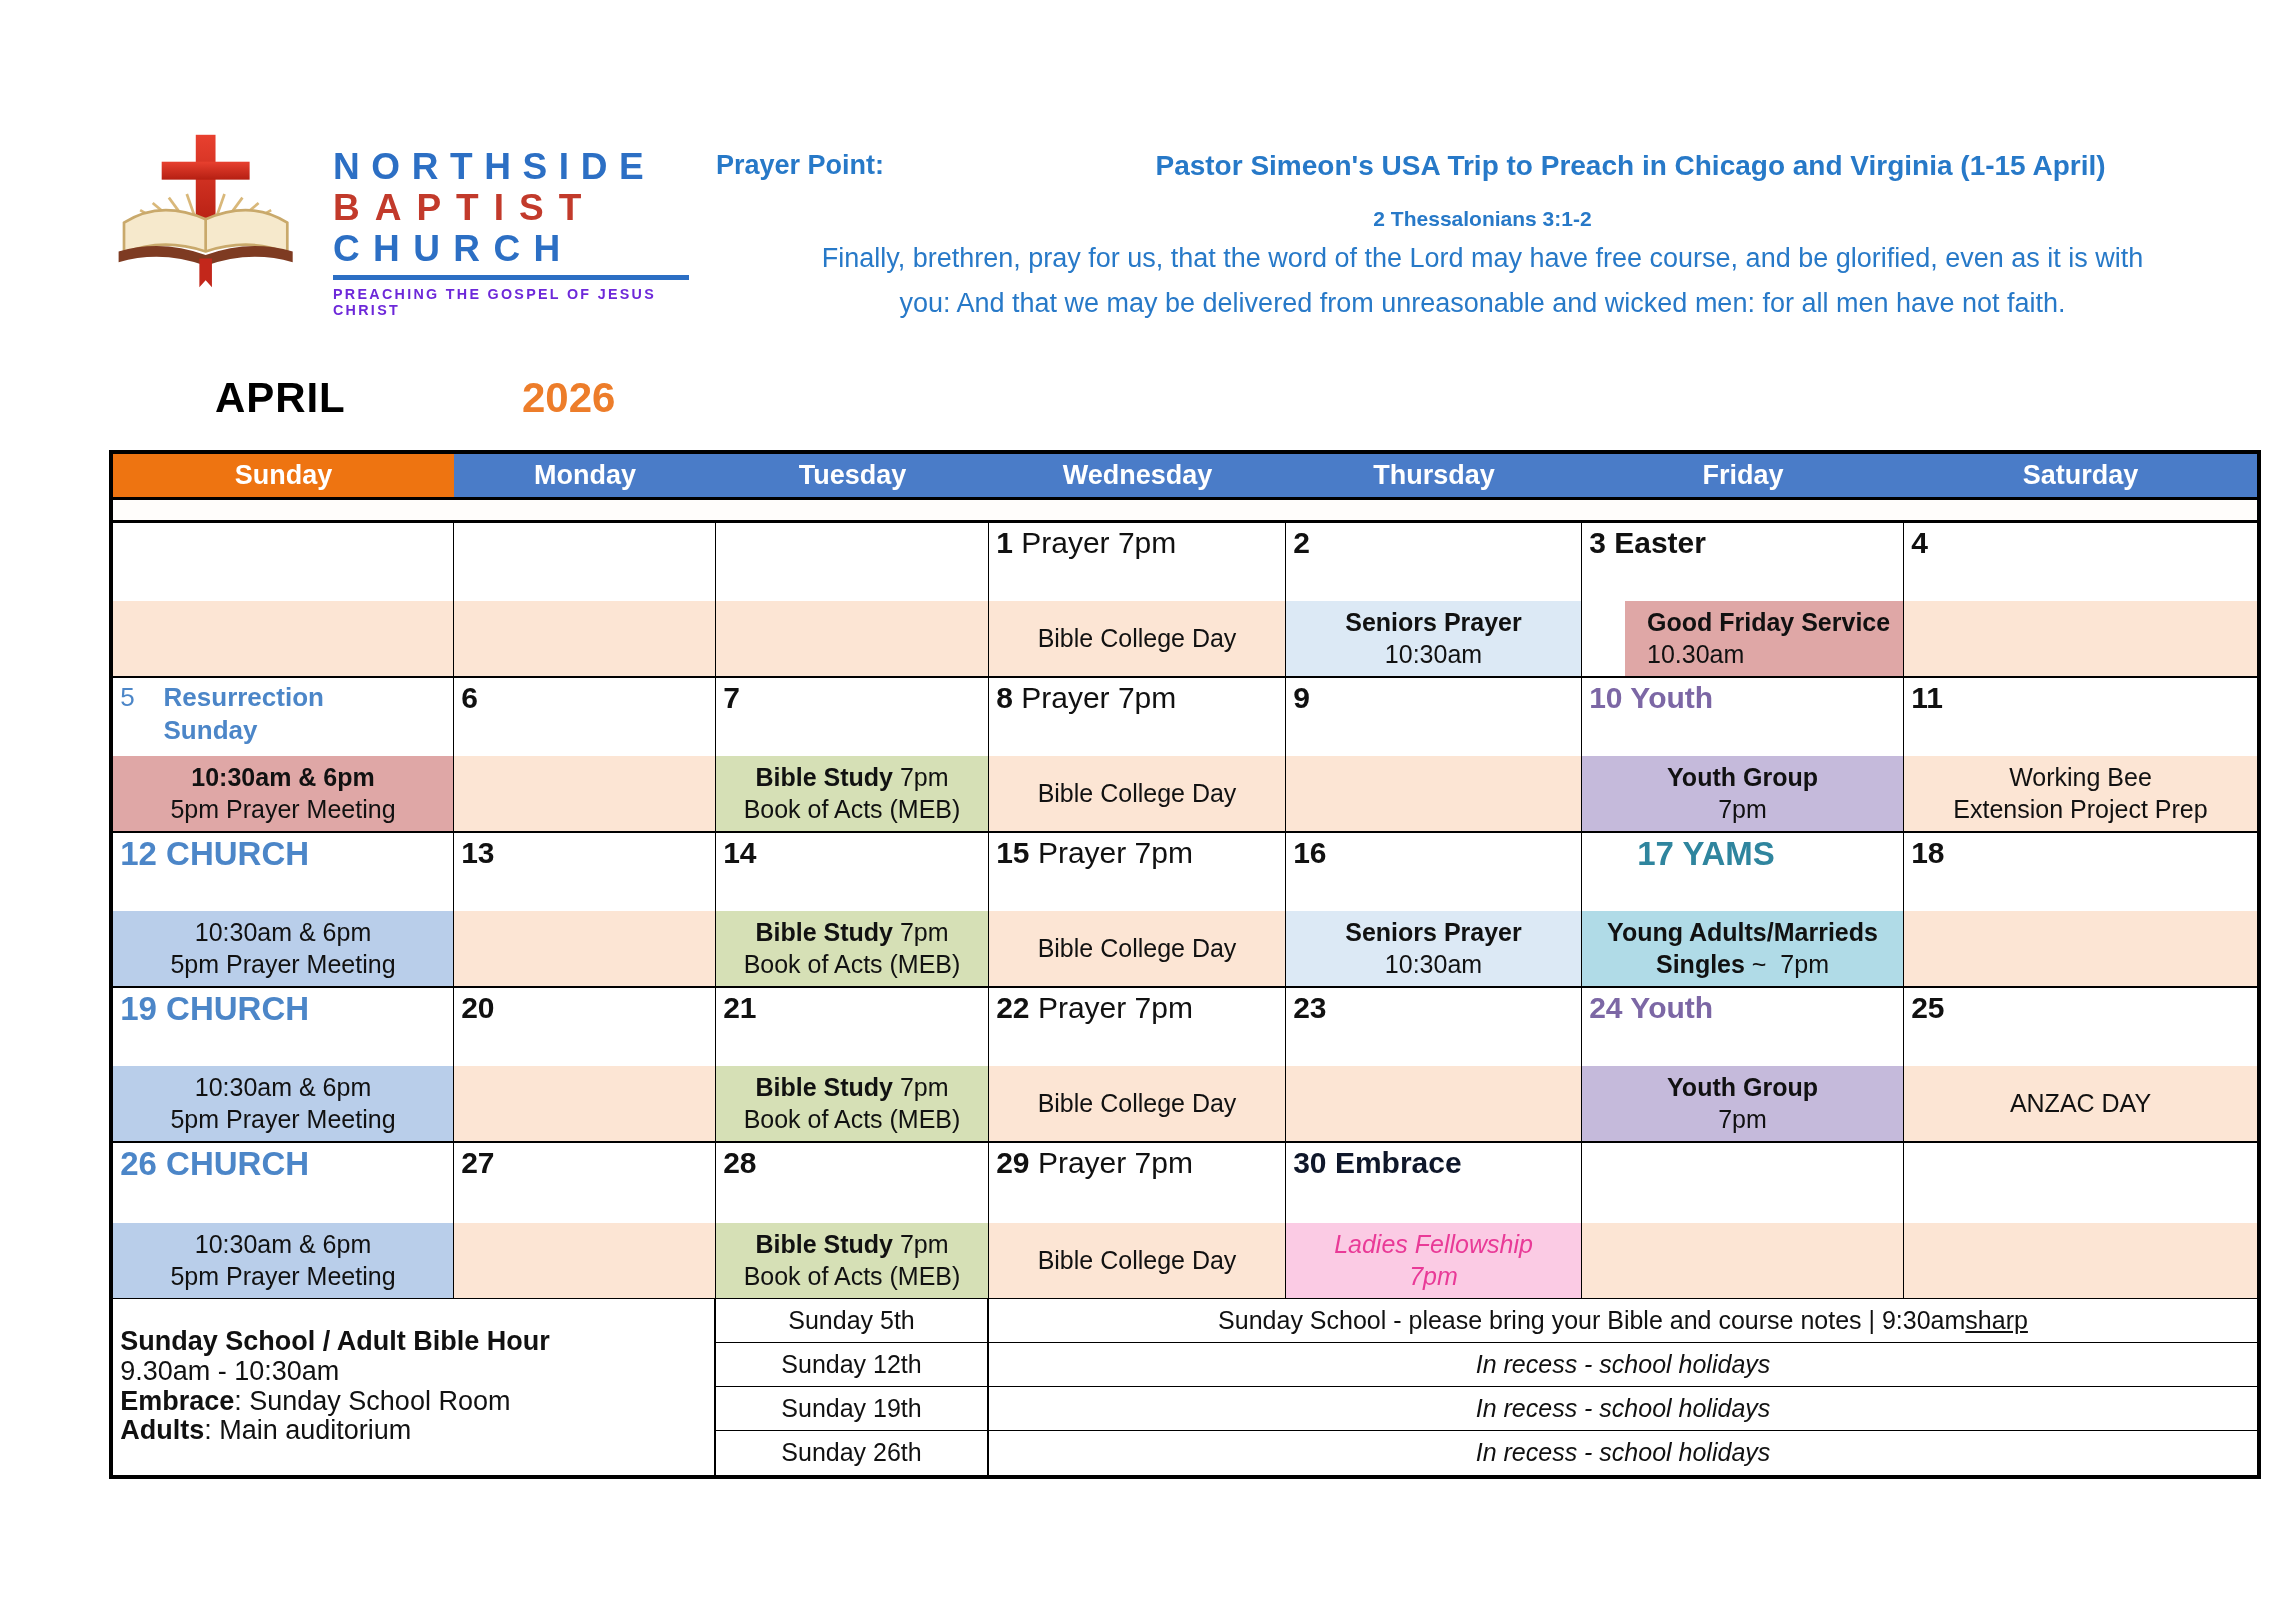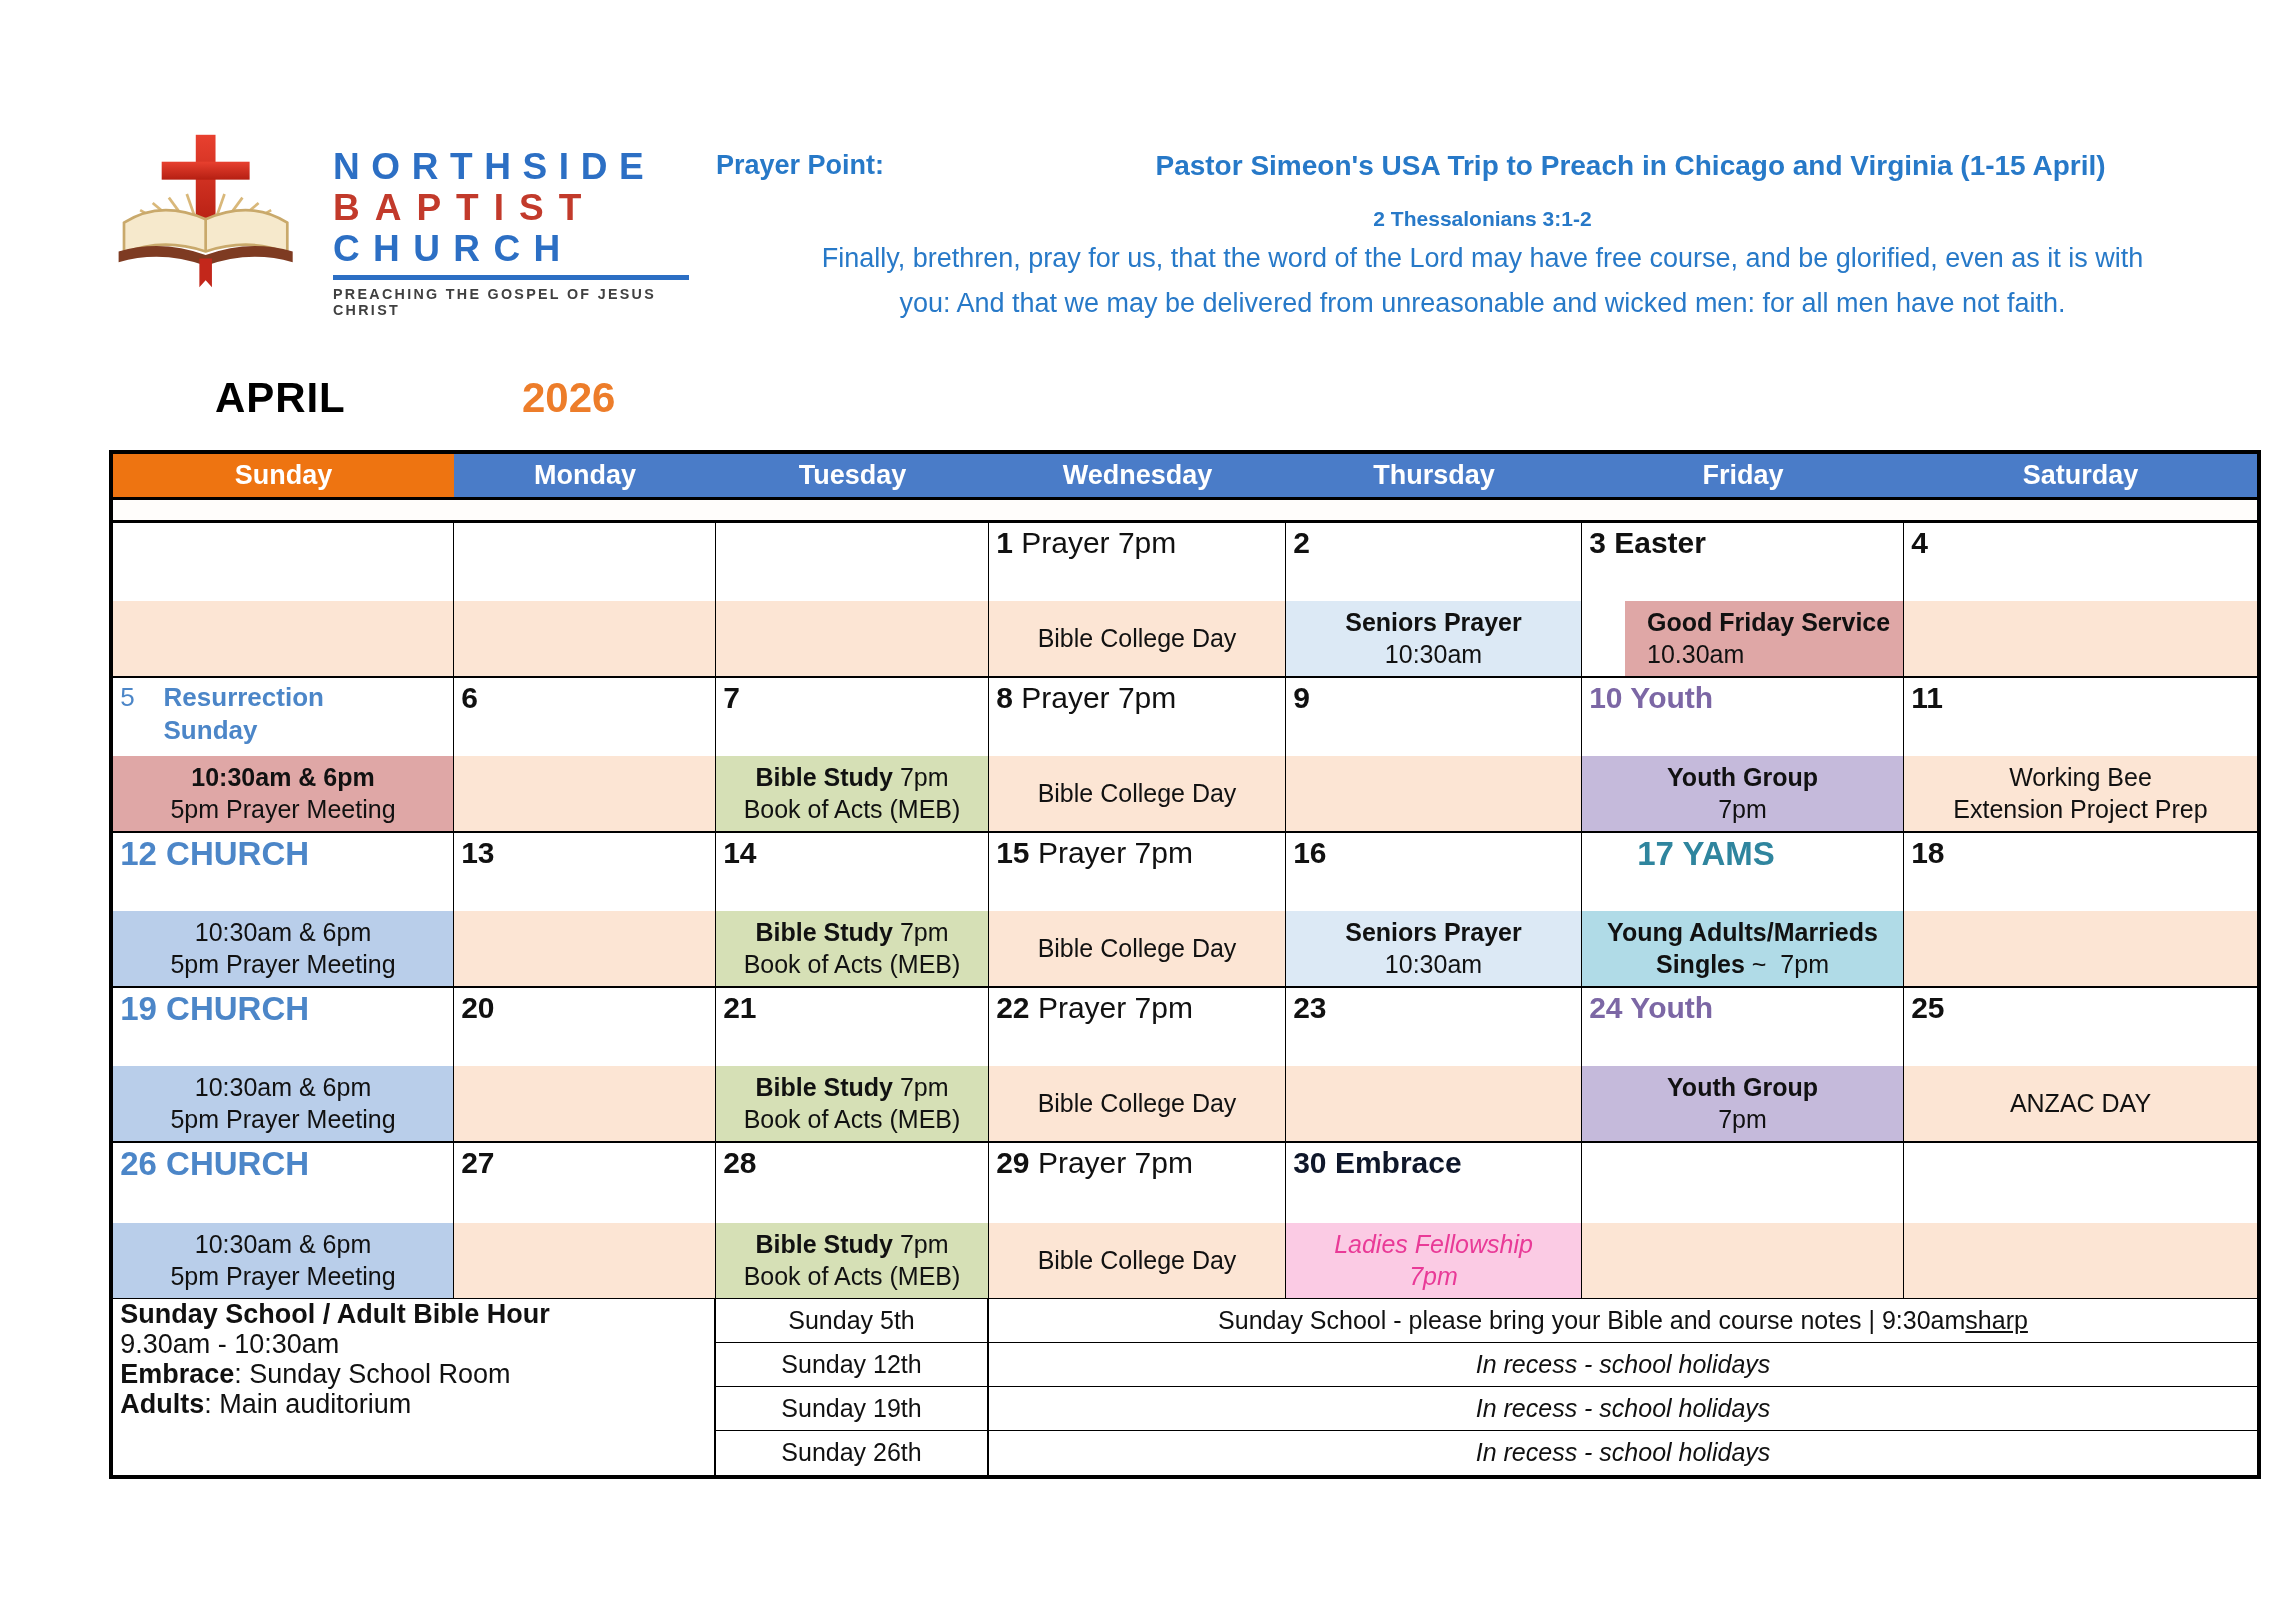--- a/index.html
+++ b/index.html
@@ -7,21 +7,21 @@
         font-family:"Liberation Sans","DejaVu Sans",sans-serif;color:#111;}
 
   
   .logo-wrap{position:absolute;left:106px;top:133px;width:591px;height:170px;display:flex;}
   .logo-art{width:202px;height:166px;flex:none;}
   .brand{margin-left:25px;padding-top:12.5px;}
   .brand .l1{font-size:37px;font-weight:700;letter-spacing:11.6px;color:#2C6FC4;line-height:1.12;}
   .brand .l2{font-size:37px;font-weight:700;letter-spacing:15px;color:#C23A2B;line-height:1.12;}
   .brand .l3{font-size:37px;font-weight:700;letter-spacing:13.4px;color:#2C6FC4;line-height:1.12;}
   .brand .rule{height:4.5px;background:#2C6FC4;margin:5.4px 0 6.3px 0;width:356px;}
-  .brand .tag{font-size:14.3px;font-weight:700;letter-spacing:2.3px;color:#404040;}
+  .brand .tag{font-size:14.3px;font-weight:700;letter-spacing:2.3px;color:#6d28d9;}
 
   .prayer{position:absolute;left:716px;top:150px;width:1533px;color:#2779C8;}
   .prow{display:flex;align-items:flex-start;}
   .plabel{width:296px;font-size:27px;font-weight:700;}
   .ptitle{flex:1;text-align:center;font-size:28px;font-weight:700;}
   .pref{text-align:center;font-size:21px;font-weight:700;margin-top:25px;}
   .pverse{text-align:center;font-size:27px;margin-top:9px;line-height:1.35;}
 
   .month-title{position:absolute;left:215px;top:374px;font-size:42px;font-weight:700;color:#000;letter-spacing:0.9px;}
   .year-title{position:absolute;left:522px;top:374px;font-size:42px;font-weight:700;color:#ED7D2A;}
@@ -61,21 +61,21 @@
   .bg-pinkband{background:#FBCBE4;}
   .bc-pink{color:#E93A97;}
 
   .rb{font-weight:700;}
   .ri{font-style:italic;}
   .ru{text-decoration:underline;}
 
   
   .footer{display:grid;grid-template-columns:603px 273px 1268px;grid-auto-rows:44px;border-top:0.9px solid #000;}
   .fleft{grid-column:1;grid-row:1 / 5;border-right:2.7px solid #000;display:flex;flex-direction:column;
-         justify-content:flex-start;padding:1.8px 7.2px;font-size:27px;line-height:1.1;}
+         justify-content:center;padding:1.8px 7.2px;font-size:27px;line-height:1.1;}
   .fdate{border-right:2.7px solid #000;border-bottom:1.8px solid #000;display:flex;align-items:center;
          justify-content:center;font-size:25px;}
   .fnote{border-bottom:1.8px solid #000;display:flex;align-items:center;justify-content:center;font-size:25px;}
   .fdate.last,.fnote.last{border-bottom:none;}
 </style>
 </head>
 <body>
 
 <div class="page">
 

